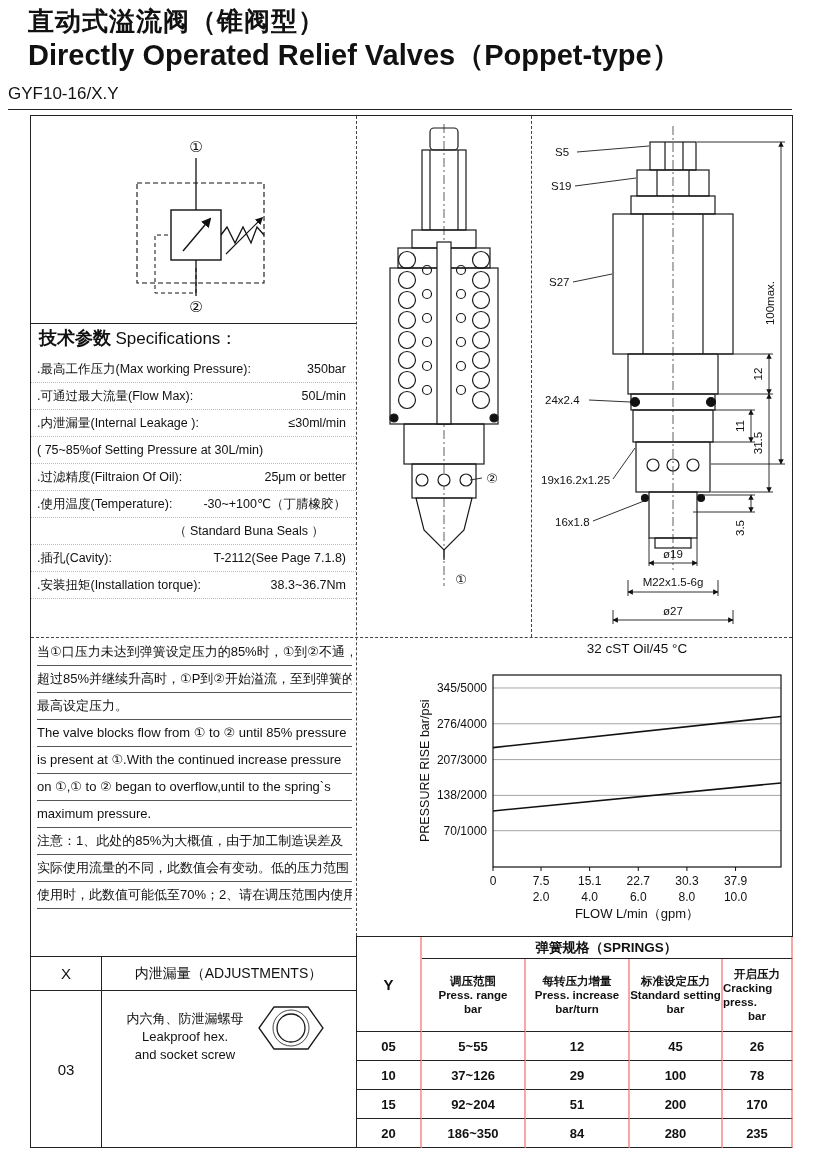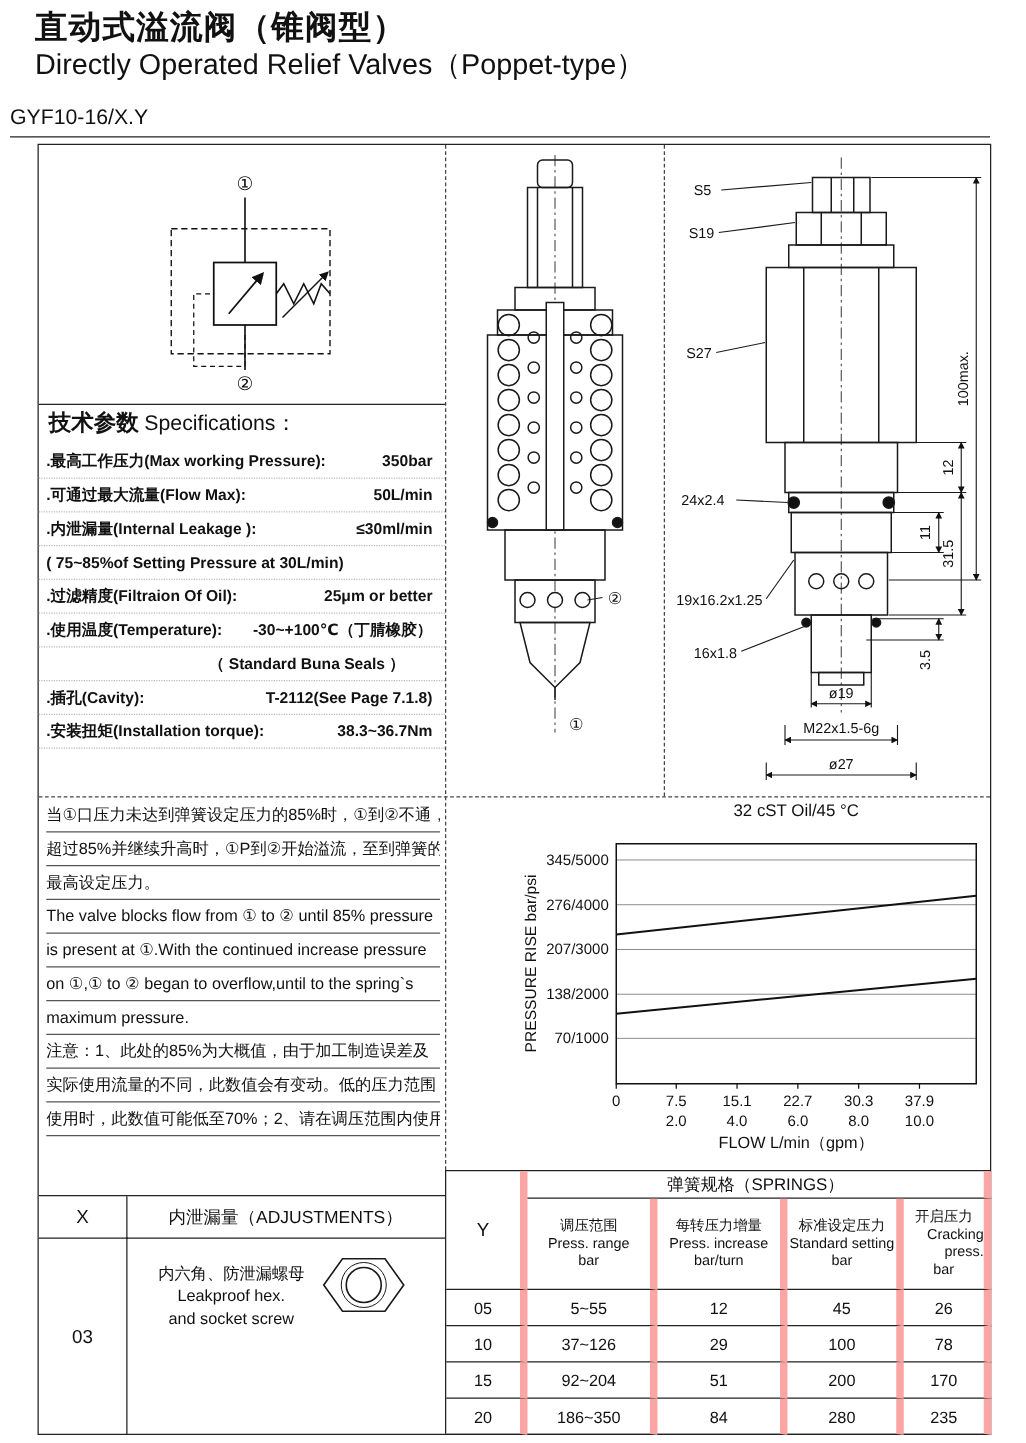--- a/index.html
+++ b/index.html
@@ -1,34 +1,34 @@
 <!DOCTYPE html>
 <html><head>
 <meta charset="utf-8">
 <style>
   html,body{margin:0;padding:0;background:#fff;}
   #page{position:relative;width:821px;height:1154px;background:#fff;color:#111;
         font-family:"Liberation Sans","DejaVu Sans",sans-serif;overflow:hidden;}
   .abs{position:absolute;}
   
   #title-zh{left:28px;top:4px;font-size:26px;font-weight:700;letter-spacing:1px;}
-  #title-en{left:28px;top:36px;font-size:23px;font-weight:400;}
+  #title-en{left:28px;top:36px;font-size:29px;font-weight:700;}
   #model{left:8px;top:84px;font-size:17px;}
   #top-rule{left:8px;top:109px;width:784px;border-top:1.5px solid #222;height:0;}
   
   #frame{left:30px;top:115px;width:761px;height:1031px;border:1.5px solid #222;}
   #frame > .abs{box-sizing:border-box;}
   .vdash{width:0;border-left:1px dashed #444;}
   .hdash{height:0;border-top:1px dashed #444;}
   .hsolid{height:0;border-top:1.5px solid #222;}
   
   #spec-head{left:8px;top:210px;width:310px;}
   #spec-head .zh{font-size:18px;font-weight:700;}
   #spec-head .en{font-size:17px;}
-  #spec-rows{left:0;top:240px;width:325px;font-weight:bold;}
+  #spec-rows{left:0;top:240px;width:325px;}
   .spec-row{display:flex;justify-content:space-between;align-items:center;height:26px;
             padding:0 10px 0 6px;border-bottom:1px dotted #bbb;font-size:12.5px;}
   .spec-row .spec-value{text-align:center;white-space:nowrap;}
   .spec-row.pad-val .spec-value{padding-right:22px;}
   
   #desc{left:0;top:523px;width:325px;padding:0 4px 0 6px;box-sizing:border-box;}
   .desc-line{height:26px;line-height:25px;border-bottom:1px solid #555;font-size:13px;white-space:nowrap;overflow:hidden;}
   
   #adj{left:0;top:840px;width:325px;height:191px;border-top:1.5px solid #222;}
   #adj .cell{position:absolute;display:flex;align-items:center;justify-content:center;}
@@ -40,22 +40,22 @@
   #chart{left:325px;top:521px;width:436px;height:299px;}
   #chart-title{left:137px;top:4px;width:288px;text-align:center;font-size:13.5px;}
   #chart-ylabel{left:60px;top:38px;height:192px;width:18px;display:flex;align-items:center;justify-content:center;
                 writing-mode:vertical-rl;transform:rotate(180deg);font-size:12.5px;white-space:nowrap;}
   #chart-xlabel{left:137px;top:268px;width:288px;text-align:center;font-size:13px;}
   
   #springs{left:325px;top:820px;width:436px;height:211px;display:grid;
            grid-template-columns:65px 104px 104px 93px 70px;
            grid-template-rows:22px 73px 29px 29px 29px 29px;
            border-top:1.5px solid #222;border-left:1.5px solid #222;box-sizing:border-box;}
-  .sp-cell{border-right:6px solid #fca5a5;border-bottom:1px solid #222;display:flex;flex-direction:column;
-           align-items:center;justify-content:center;text-align:right;font-size:13px;box-sizing:border-box;overflow:hidden;}
+  .sp-cell{border-right:2px solid #fca5a5;border-bottom:1px solid #222;display:flex;flex-direction:column;
+           align-items:center;justify-content:center;text-align:left;font-size:13px;box-sizing:border-box;overflow:hidden;font-weight:bold;}
   .sp-band{grid-column:2/6;font-size:13.5px;}
   .sp-y{grid-row:1/3;grid-column:1;font-size:15px;}
   .sp-colhead{font-size:11.5px;line-height:14px;}
   svg{font-family:inherit;}
   svg text{fill:#111;}
 </style>
 </head>
 <body>
 
 <div id="page">

